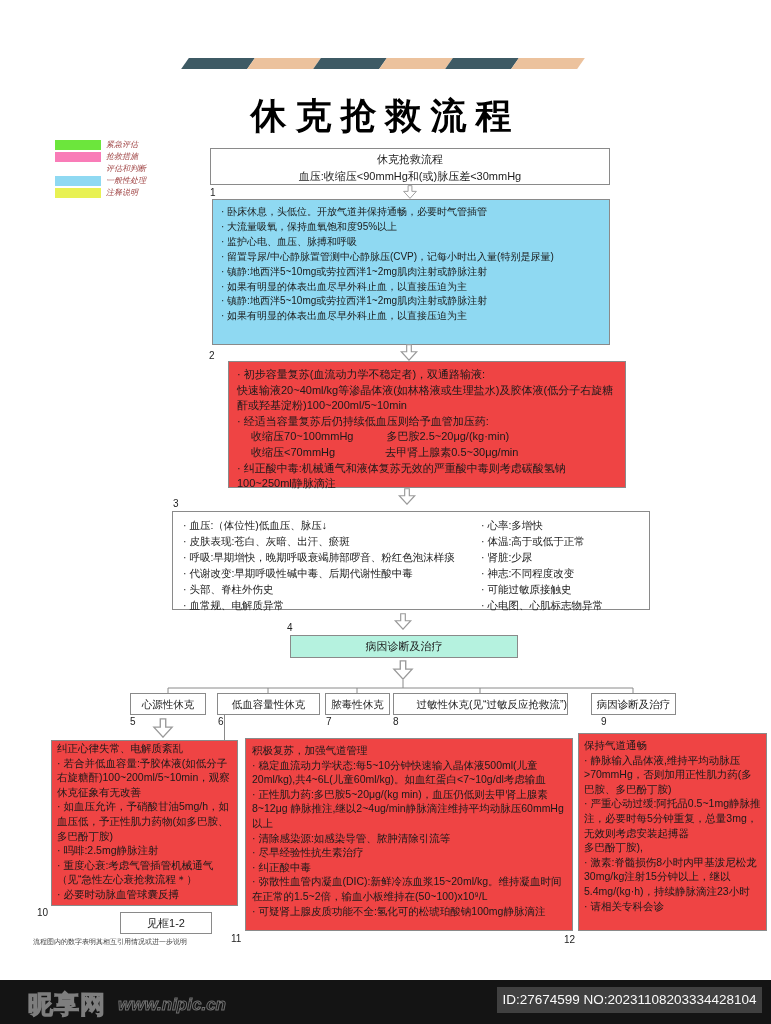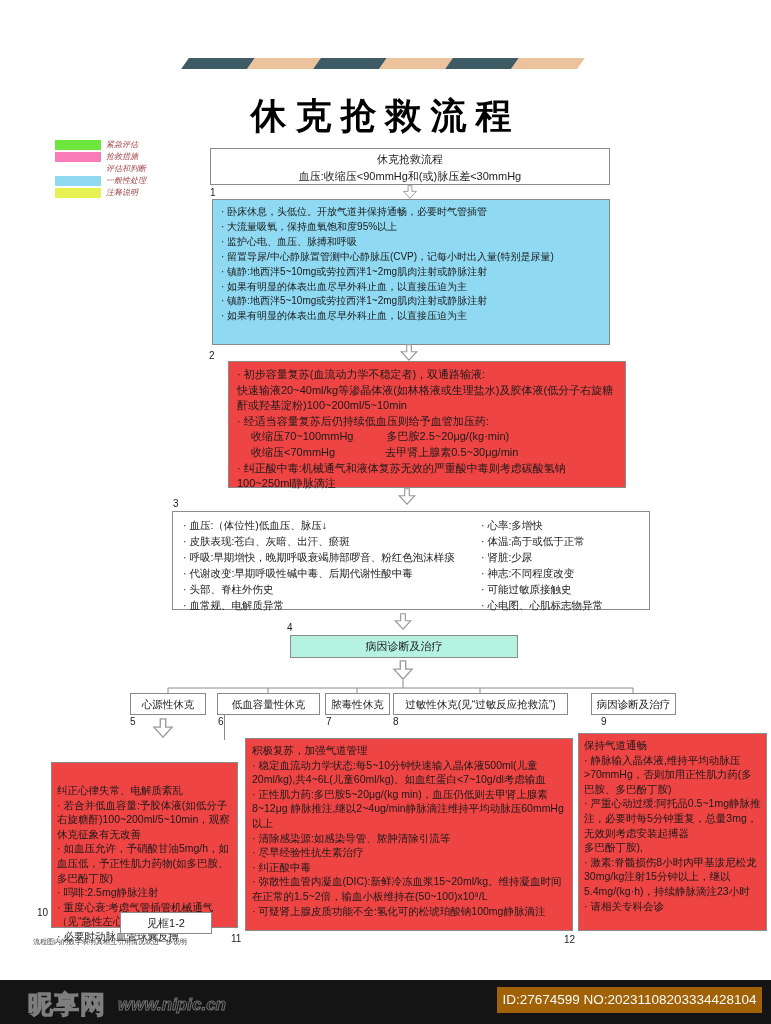--- a/index.html
+++ b/index.html
@@ -30,43 +30,43 @@
   .box1{left:212px;top:199px;width:398px;height:146px;padding:5px 8px;font-size:10px;line-height:14.9px;}
   .box2{left:212px;top:361px;width:398px;height:127px;padding:5px 8px;font-size:11px;line-height:15.6px;}
   .box2 div{white-space:pre-wrap;}
   .box3{left:172px;top:511px;width:478px;height:99px;font-size:10.5px;line-height:16px;}
   .box3 .col{position:absolute;top:5px;white-space:nowrap;}
   .box3 .colL{left:10px;} .box3 .colR{left:308px;}
   .box4{left:290px;top:635px;width:228px;height:23px;text-align:center;font-size:11px;line-height:21px;}
 
   .branch{top:693px;height:22px;text-align:center;font-size:10.5px;line-height:20px;white-space:nowrap;}
   .b5{left:130px;width:76px;} .b6{left:217px;width:103px;} .b7{left:325px;width:65px;}
-  .b8{left:393px;width:175px;} .b9{left:591px;width:85px;}
-
-  .box10{left:35px;top:762px;width:187px;height:166px;padding:20px 5px;font-size:10.5px;line-height:14.6px;}
+  .b8{left:393px;width:175px;text-align:right;} .b9{left:591px;width:85px;}
+
+  .box10{left:35px;top:740px;width:187px;height:166px;padding:0 5px;font-size:10.5px;line-height:14.6px;}
   .box11{left:229px;top:738px;width:328px;height:193px;padding:4px 6px;font-size:10.5px;line-height:14.6px;}
   .box12{left:562px;top:733px;width:189px;height:198px;padding:4px 5px;font-size:10.5px;line-height:14.6px;}
   .box10 div,.box11 div,.box12 div{white-space:pre-wrap;}
 
   .seebox{left:120px;top:912px;width:92px;height:22px;text-align:center;font-size:11px;line-height:20px;}
 
   .num{position:absolute;font-size:10px;color:#222;}
   .footnote{position:absolute;left:33px;top:937px;font-size:7px;color:#444;}
 
   .arrow{position:absolute;}
 
   .connector{position:absolute;left:130px;top:680px;}
   .vline{position:absolute;left:224px;top:715px;width:1px;height:25px;background:#8a8a8a;}
 
   
   .bottombar{position:absolute;left:0;top:980px;width:771px;height:44px;background:#141414;}
   .wm{position:absolute;left:28px;top:8px;display:flex;align-items:center;}
   .wm-site{font-size:25px;font-weight:900;color:transparent;-webkit-text-stroke:1.2px #7e7e7e;letter-spacing:1px;}
   .wm-url{font-size:17px;font-weight:bold;font-style:italic;color:transparent;-webkit-text-stroke:1px #6f6f6f;margin-left:12px;}
-  .idbadge{position:absolute;left:497px;top:7px;width:265px;height:26px;background:#a16207;
+  .idbadge{position:absolute;left:497px;top:7px;width:265px;height:26px;background:#404040;
     color:#fafafa;font-size:13.5px;text-align:center;line-height:26px;white-space:nowrap;}
 </style>
 </head>
 <body>
 
 <div id="page">
 
   <div class="stripes">
     <div class="seg dark"></div>
     <div class="seg peach"></div>

